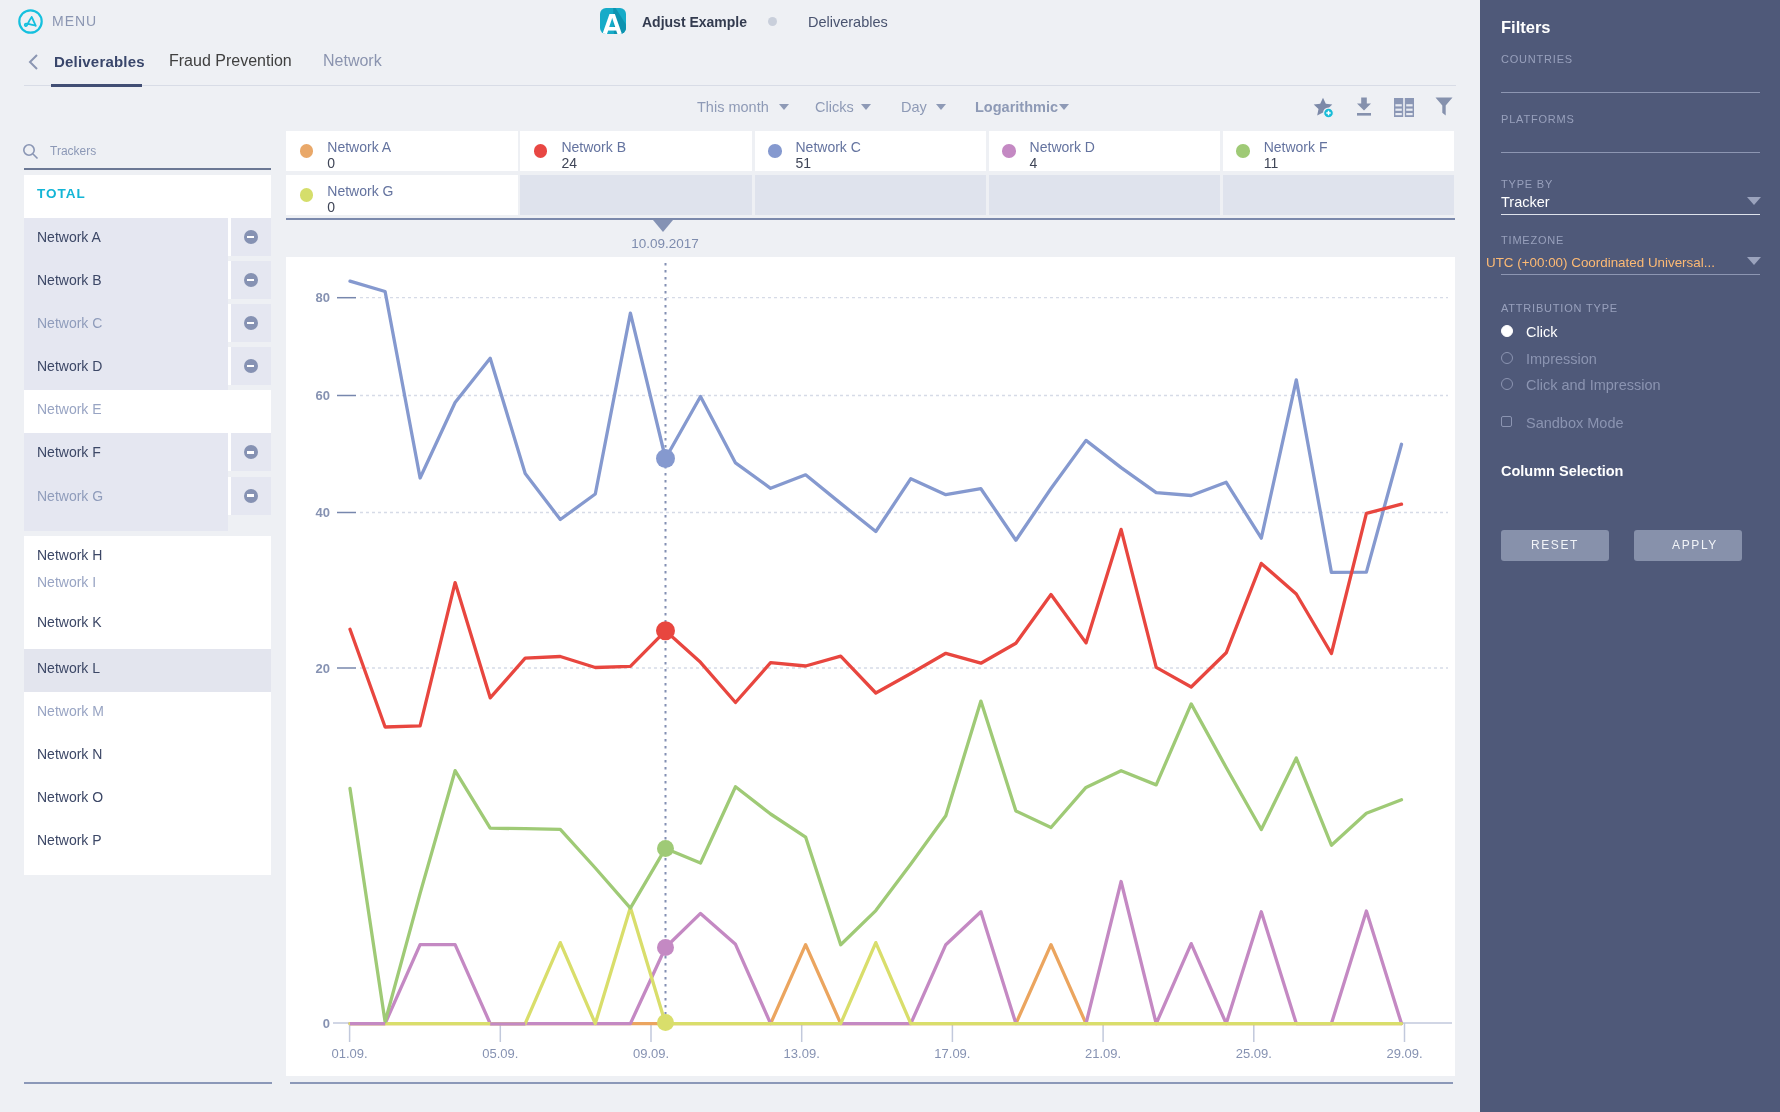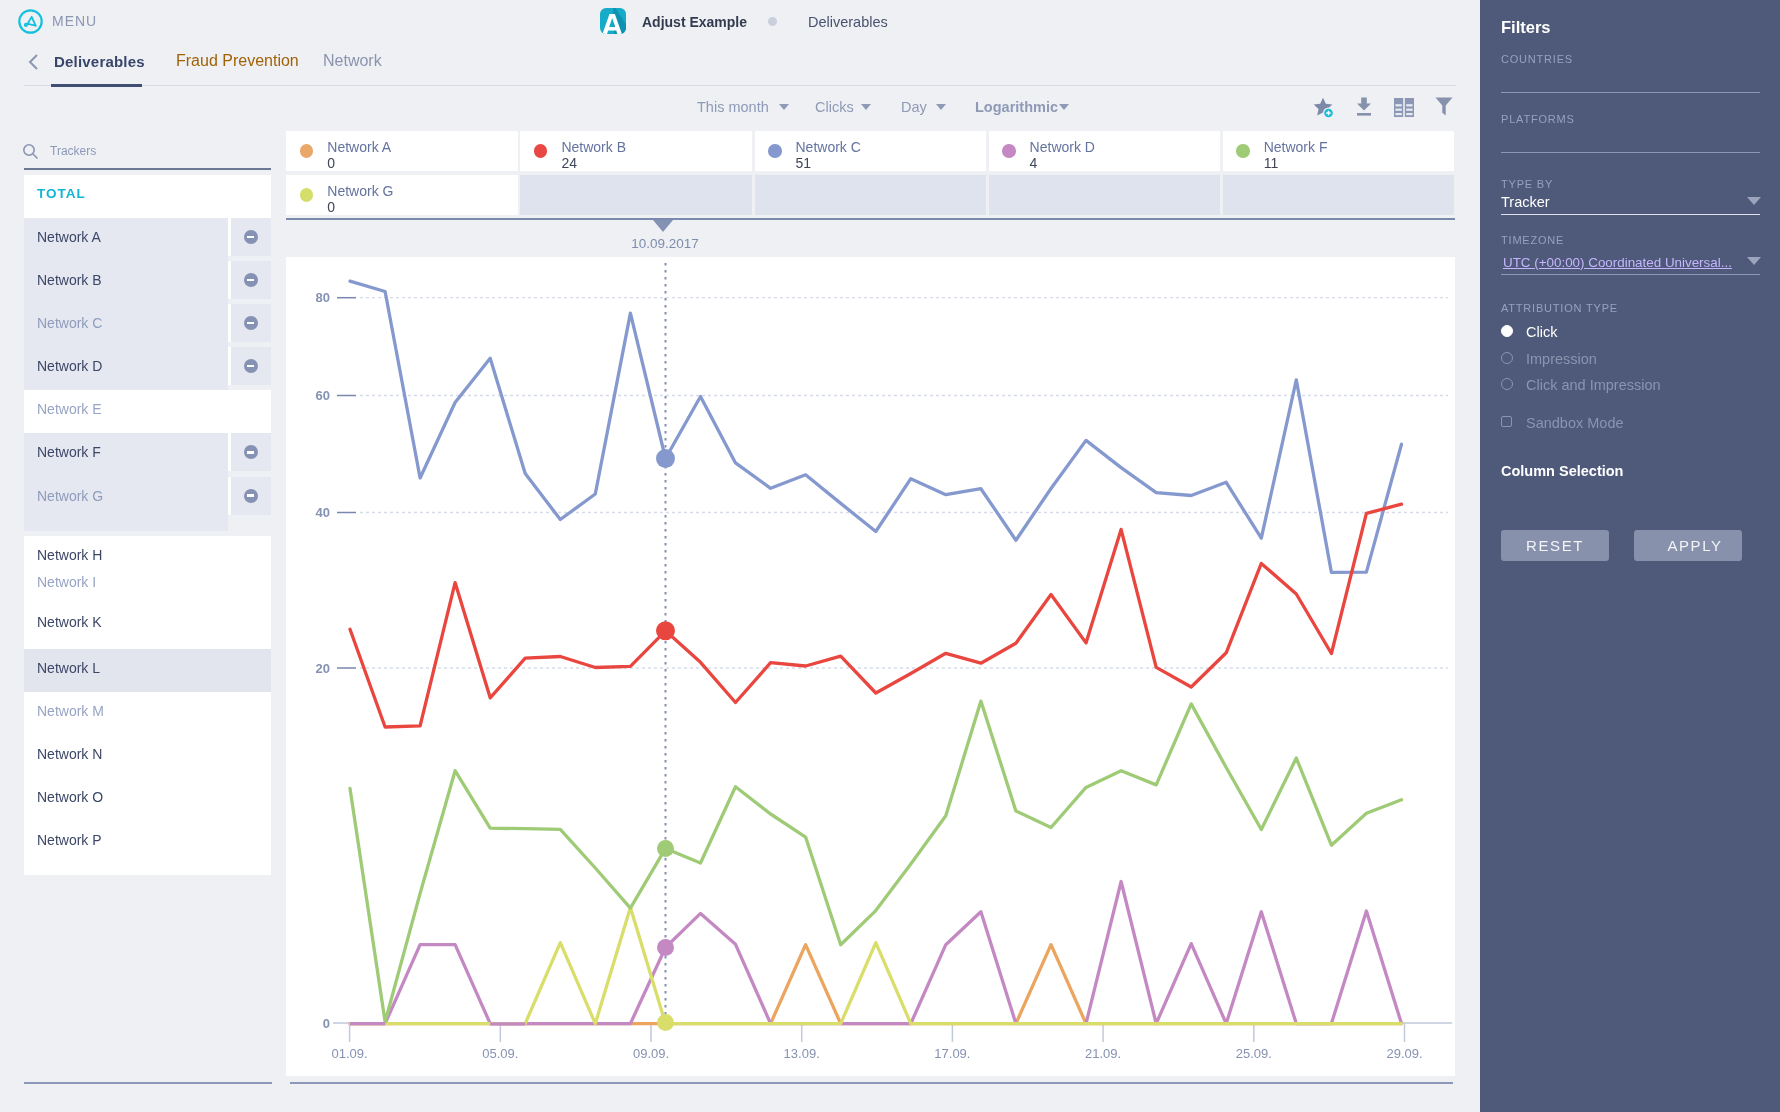--- a/index.html
+++ b/index.html
@@ -7,21 +7,21 @@
 .abs { position:absolute; }
 
 
 #menu-txt { left:52px; top:13px; font-size:14px; color:#8b96b2; letter-spacing:1px; }
 #hdr-title { left:642px; top:14px; font-size:14px; color:#333b4f; font-weight:bold; }
 #hdr-page { left:808px; top:14px; font-size:14.5px; color:#49536f; }
 #hdr-dot { left:768px; top:17px; width:9px; height:9px; border-radius:50%; background:#c9cfdb; }
 
 
 #tab1 { left:54px; top:53px; font-size:15px; color:#39466b; font-weight:bold; letter-spacing:0.2px; }
-#tab2 { left:176px; top:52px; font-size:16px; color:#a16207; }
+#tab2 { left:169px; top:52px; font-size:16px; color:#404040; }
 #tab3 { left:323px; top:52px; font-size:16px; color:#8b94af; }
 #tab-border { left:24px; top:85px; width:1432px; height:1px; background:#d8dce6; }
 #tab-active { left:51px; top:84px; width:91px; height:2.5px; background:#414e74; }
 
 
 .srow { position:absolute; left:24px; width:247px; height:38px; background:#fff; }
 .srow .name { position:absolute; left:0; top:0; width:203.5px; height:54px; line-height:38px; padding-left:13px; font-size:14px; background:#fff; }
 .srow .name.full { width:247px; }
 .srow .icon { position:absolute; left:206.5px; top:0; width:40.5px; height:38px; background:#e5e7f1; }
 .srow .gray { background:#e5e7f1; }
@@ -43,21 +43,21 @@
 .lval { position:absolute; left:41px; top:24px; font-size:14px; color:#3f4557; }
 
 
 #rsb { left:1480px; top:0; width:300px; height:1112px; background:#4f5979; }
 .rlab { position:absolute; left:21px; font-size:11px; color:#98a0bc; letter-spacing:0.8px; }
 .rline { position:absolute; left:21px; width:259px; height:1px; background:#8d96b2; }
 .rwhite { color:#fff; }
 .rcaret { position:absolute; left:267px; width:0; height:0; border-left:7px solid transparent; border-right:7px solid transparent; border-top:8px solid #9ba3bd; }
 .radio { position:absolute; left:21px; width:12px; height:12px; border-radius:50%; border:1.5px solid #8b94b1; }
 .rtext { position:absolute; left:46px; font-size:14.5px; }
-.rbtn { position:absolute; top:530px; width:108px; height:31px; background:#8791ab; color:#f2f4f8; font-size:15px; letter-spacing:1.6px; text-align:center; line-height:31px; border-radius:3px; }
+.rbtn { position:absolute; top:530px; width:108px; height:31px; background:#8791ab; color:#f2f4f8; font-size:12px; letter-spacing:1.6px; text-align:center; line-height:31px; border-radius:3px; }
 </style>
 </head>
 <body>
 
 <svg class="abs" style="left:18px; top:9px;" width="25" height="25" viewBox="0 0 25 25">
   <circle cx="12.5" cy="12.5" r="11.2" fill="none" stroke="#15c0de" stroke-width="2.2"></circle>
   <path d="M13.7 8.0 L17.8 16.8 M13.7 8.0 C12.6 9.6 10.6 12.6 9.9 14.6 C9.4 16.2 8.3 17.6 7.3 16.9 C6.2 16.2 6.8 14.4 8.6 14.6 C10.9 14.9 15.4 16.2 17.8 16.8" fill="none" stroke="#15c0de" stroke-width="1.8" stroke-linecap="round" stroke-linejoin="round"></path>
 </svg>
 <div class="abs" id="menu-txt">MENU</div>
 
@@ -286,21 +286,21 @@
 <div class="abs rwhite" style="left:21px; top:18px; font-size:16.5px; font-weight:bold;">Filters</div>
 <div class="rlab" style="top:53px;">COUNTRIES</div>
 <div class="rline" style="top:92px;"></div>
 <div class="rlab" style="top:113px;">PLATFORMS</div>
 <div class="rline" style="top:152px;"></div>
 <div class="rlab" style="top:178px;">TYPE BY</div>
 <div class="abs rwhite" style="left:21px; top:194px; font-size:14.5px;">Tracker</div>
 <div class="rcaret" style="top:197px;"></div>
 <div class="rline" style="top:214px; background:#dfe3ec;"></div>
 <div class="rlab" style="top:234px;">TIMEZONE</div>
-<div class="abs" style="left:23px; top:255px; font-size:13.4px; color:#c4b5fd;text-decoration:underline;">UTC (+00:00) Coordinated Universal...</div>
+<div class="abs" style="left:6px; top:255px; font-size:13.4px; color:#fdba74;">UTC (+00:00) Coordinated Universal...</div>
 <div class="rcaret" style="top:257px;"></div>
 <div class="rline" style="top:274px;"></div>
 <div class="rlab" style="top:302px;">ATTRIBUTION TYPE</div>
 <div class="radio" style="top:325px; background:#fff; border-color:#fff;"></div>
 <div class="rtext rwhite" style="top:324px;">Click</div>
 <div class="radio" style="top:352px;"></div>
 <div class="rtext" style="top:351px; color:#8b94b1;">Impression</div>
 <div class="radio" style="top:378px;"></div>
 <div class="rtext" style="top:377px; color:#8b94b1;">Click and Impression</div>
 <div class="abs" style="left:21px; top:416px; width:11px; height:11px; border:1.5px solid #8b94b1; border-radius:2px;"></div>

